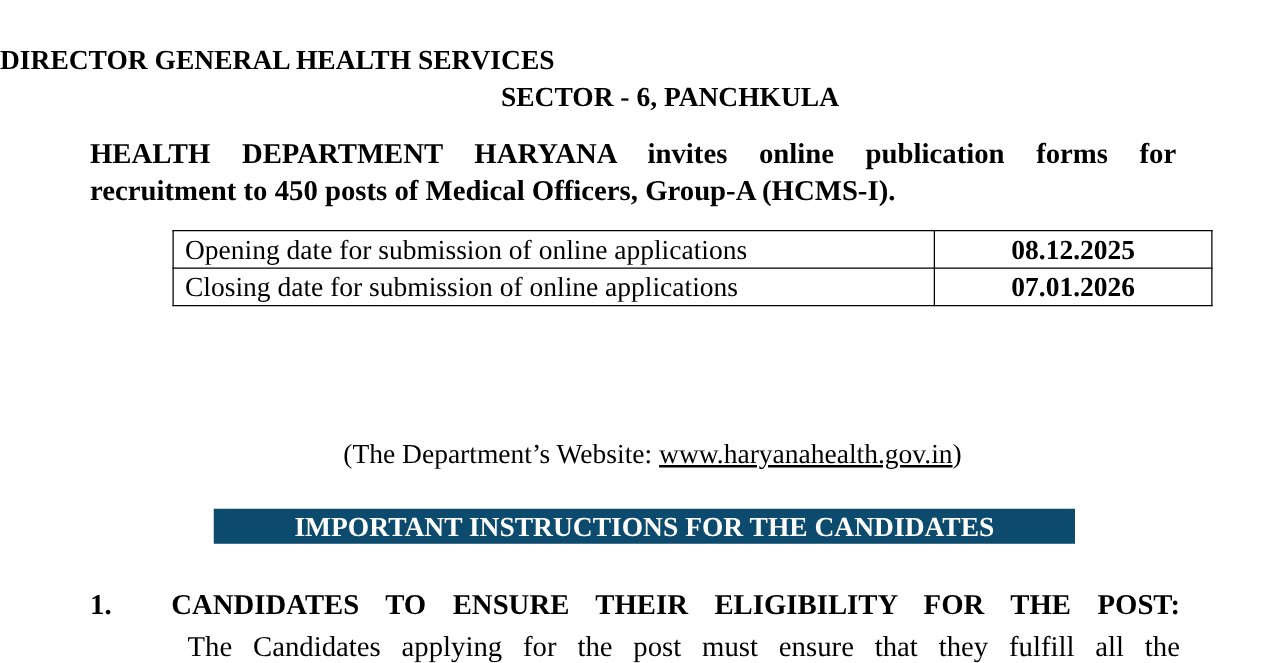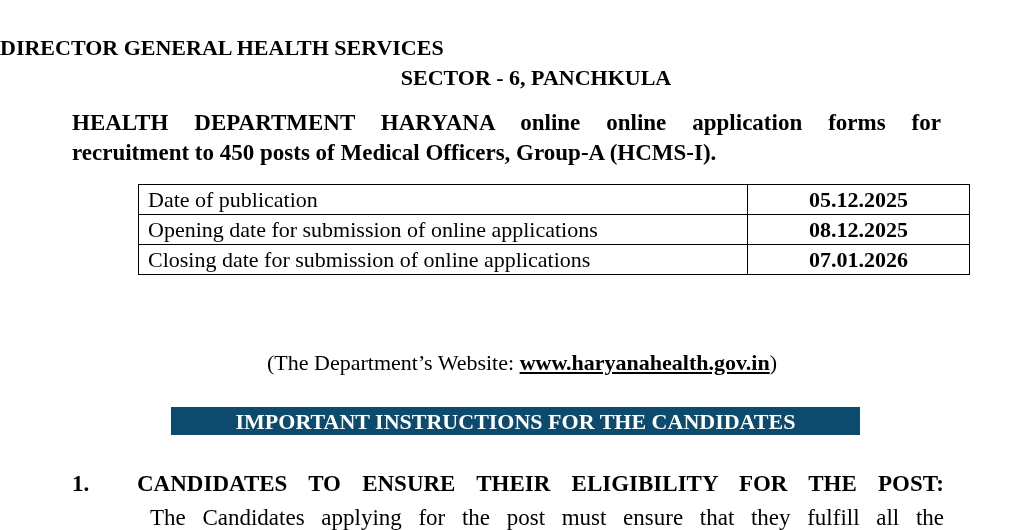--- a/index.html
+++ b/index.html
@@ -7,44 +7,40 @@
   .header1 { position:absolute; top:34px; left:0; width:948px; text-align:left; font-weight:bold; font-size:22px; line-height:27px; letter-spacing:0px; }
   .header2 { position:absolute; top:64px; left:0; width:1072px; text-align:center; font-weight:bold; font-size:22px; line-height:27px; }
   .intro { position:absolute; top:108px; left:72px; width:869px; font-weight:bold; font-size:23px; line-height:30px; text-align:justify; text-align-last:left; }
   .intro .l1 { display:block; text-align:justify; text-align-last:justify; }
   .intro .l2 { display:block; }
   table.tl { position:absolute; top:184px; left:138px; width:832px; border-collapse:collapse; font-size:22px; line-height:28px; }
   table.tl td, table.tl th { border:1px solid #000; padding:0 0 0 9px; height:29px; }
   table.tl th { font-weight:bold; text-align:center; padding:0; }
   table.tl td.date { font-weight:bold; text-align:center; padding:0; width:221px; }
   .website { position:absolute; top:349px; left:0; width:1044px; text-align:center; font-size:22px; line-height:28px; }
-  .website .url { font-weight:bold; text-decoration:underline; }
+  .website .url { font-weight:normal; text-decoration:underline; }
   .banner { position:absolute; top:407px; left:171px; width:689px; height:28px; background:#0c4a6e; color:#fff; font-weight:bold; font-size:22px; line-height:29px; text-align:center; white-space:nowrap; }
   .sec1 { position:absolute; top:469px; left:72px; width:872px; font-weight:bold; font-size:23px; line-height:29px; }
   .sec1 .num { position:absolute; left:0; top:0; }
   .sec1 .title { position:absolute; left:65px; top:0; width:807px; text-align:justify; text-align-last:justify; }
   .para { position:absolute; top:503px; left:150px; width:794px; font-size:23px; line-height:29px; text-align:justify; text-align-last:justify; }
 </style>
 </head>
 <body>
 
 <div class="header1">DIRECTOR GENERAL HEALTH SERVICES</div>
 <div class="header2">SECTOR - 6, PANCHKULA</div>
 
 <div class="intro">
-  <span class="l1">HEALTH DEPARTMENT HARYANA online online application forms for</span>
+  <span class="l1">HEALTH DEPARTMENT HARYANA invites online publication forms for</span>
   <span class="l2">recruitment to 450 posts of Medical Officers, Group-A (HCMS-I).</span>
 </div>
 
 <table class="tl">
   <tbody>
-  <tr>
-    <td>Date of publication</td>
-    <td class="date">05.12.2025</td>
-  </tr>
   <tr>
     <td>Opening date for submission of online applications</td>
     <td class="date">08.12.2025</td>
   </tr>
   <tr>
     <td>Closing date for submission of online applications</td>
     <td class="date">07.01.2026</td>
   </tr>
 </tbody>
   </table>

